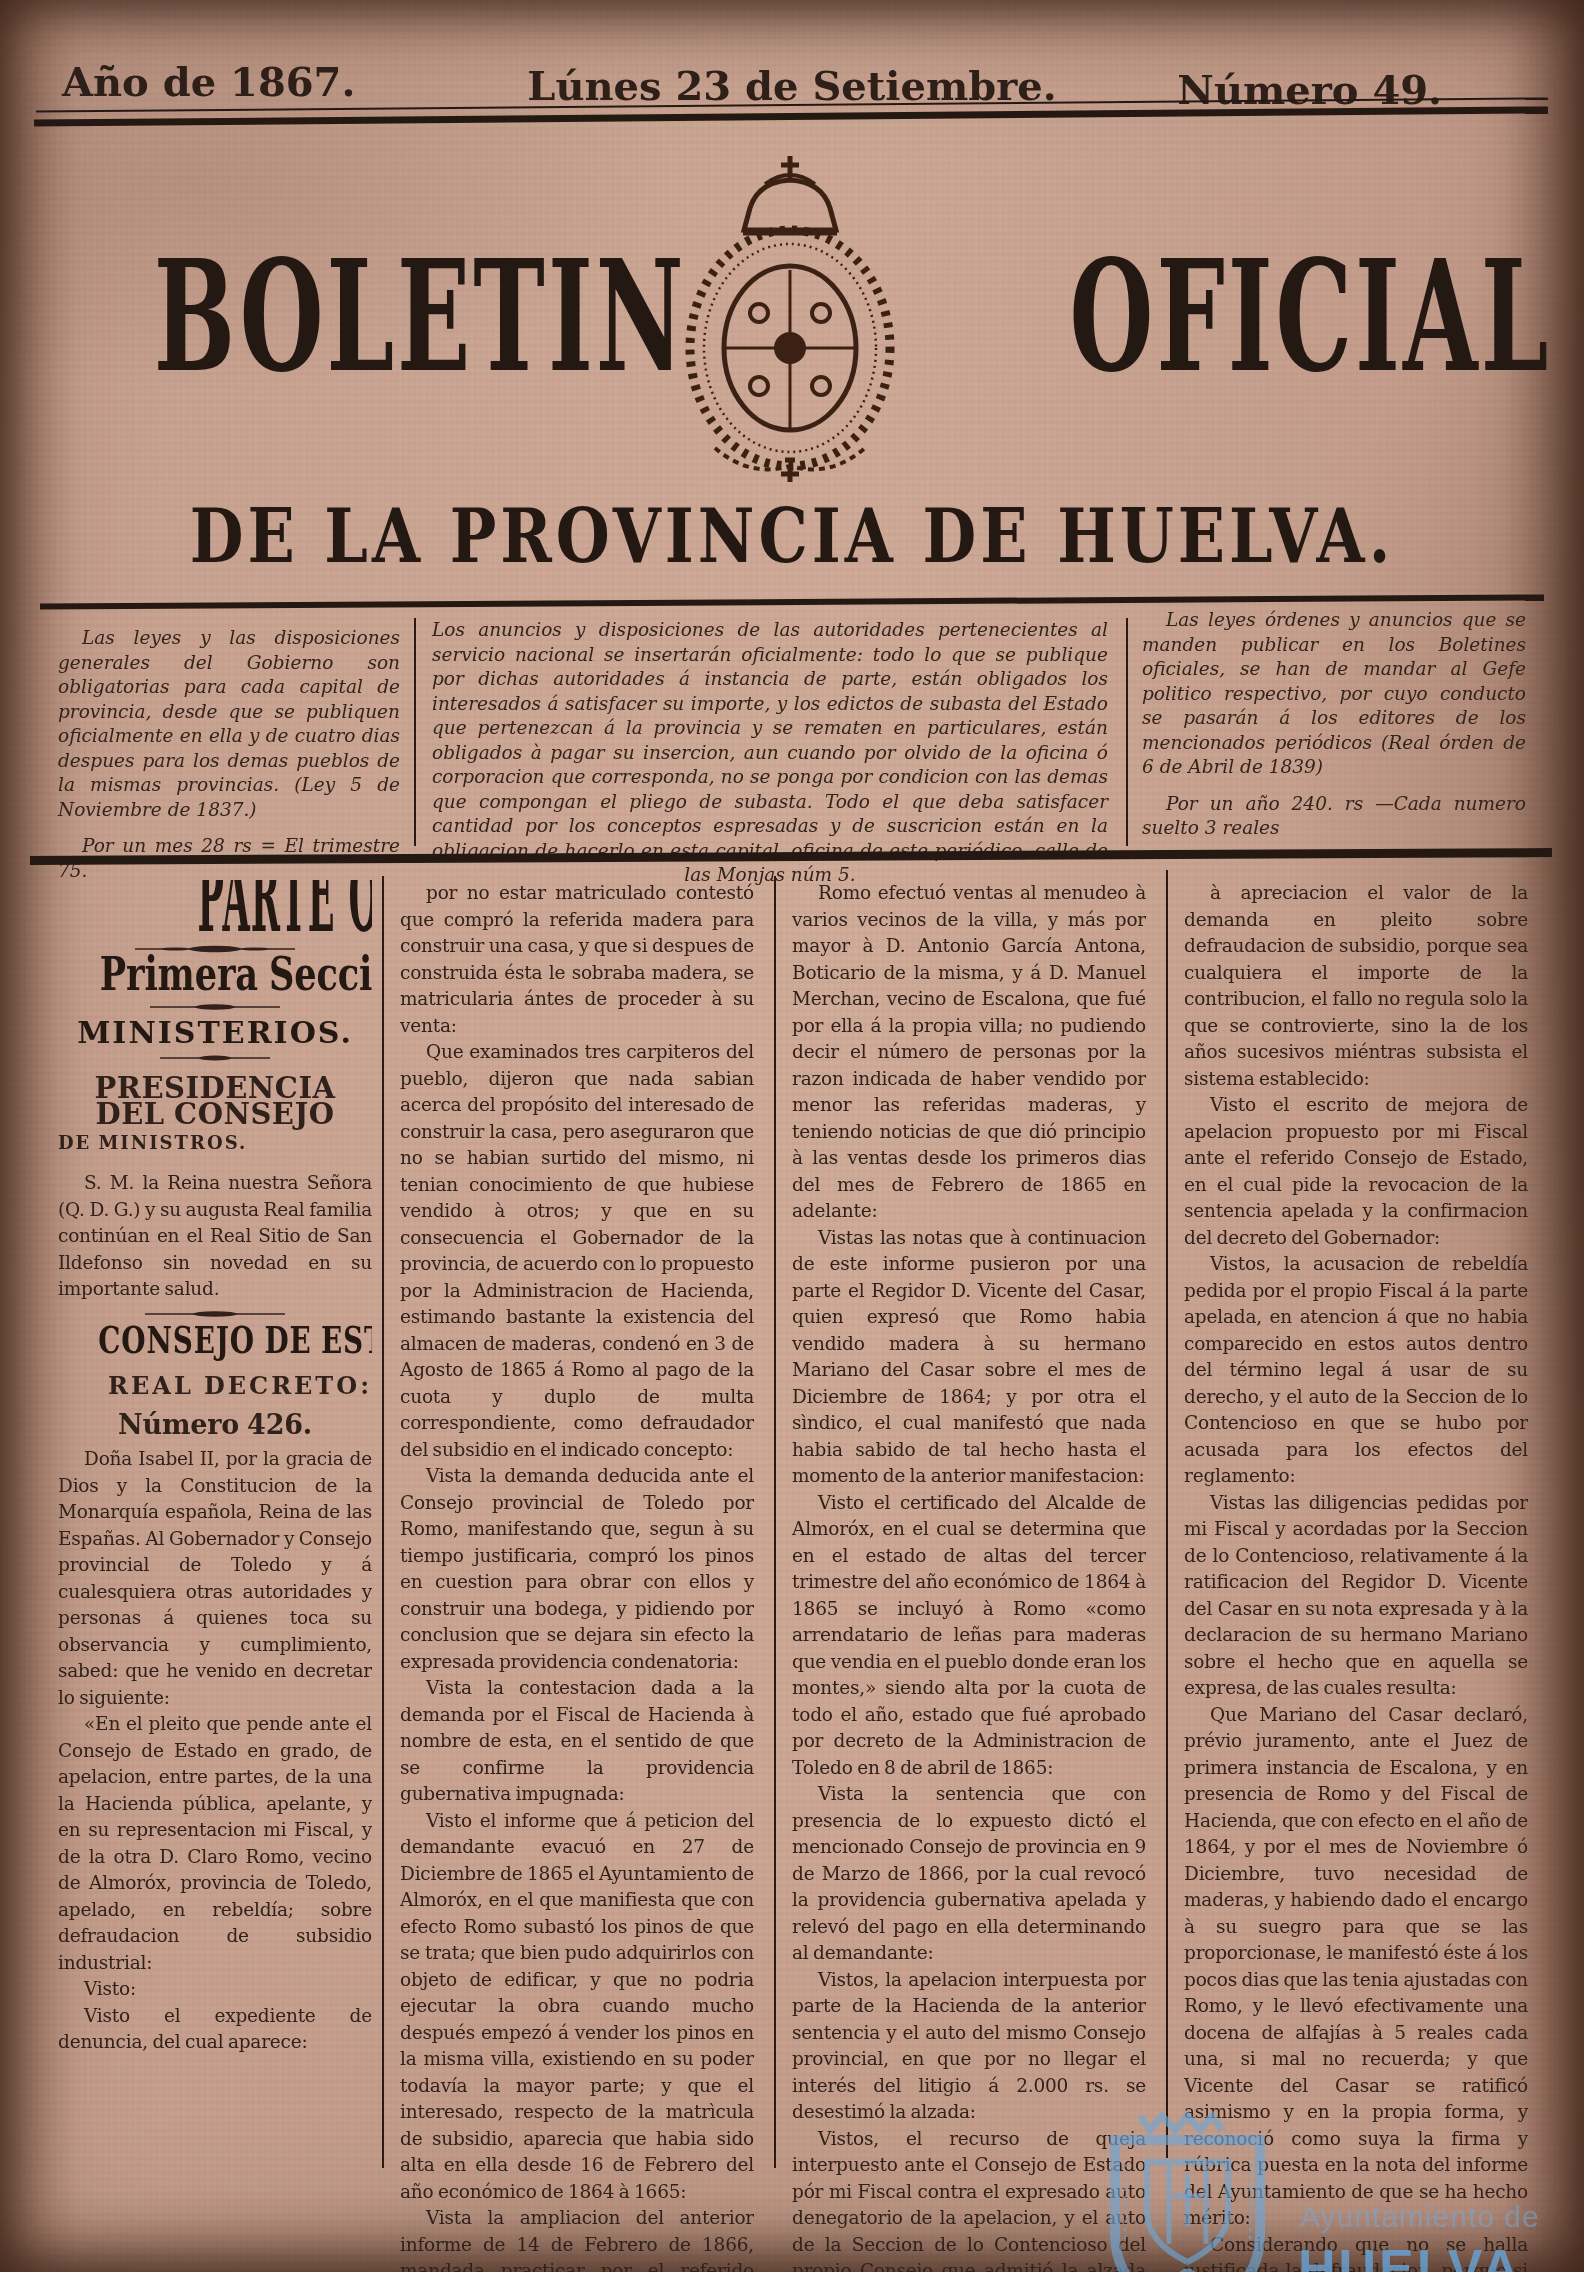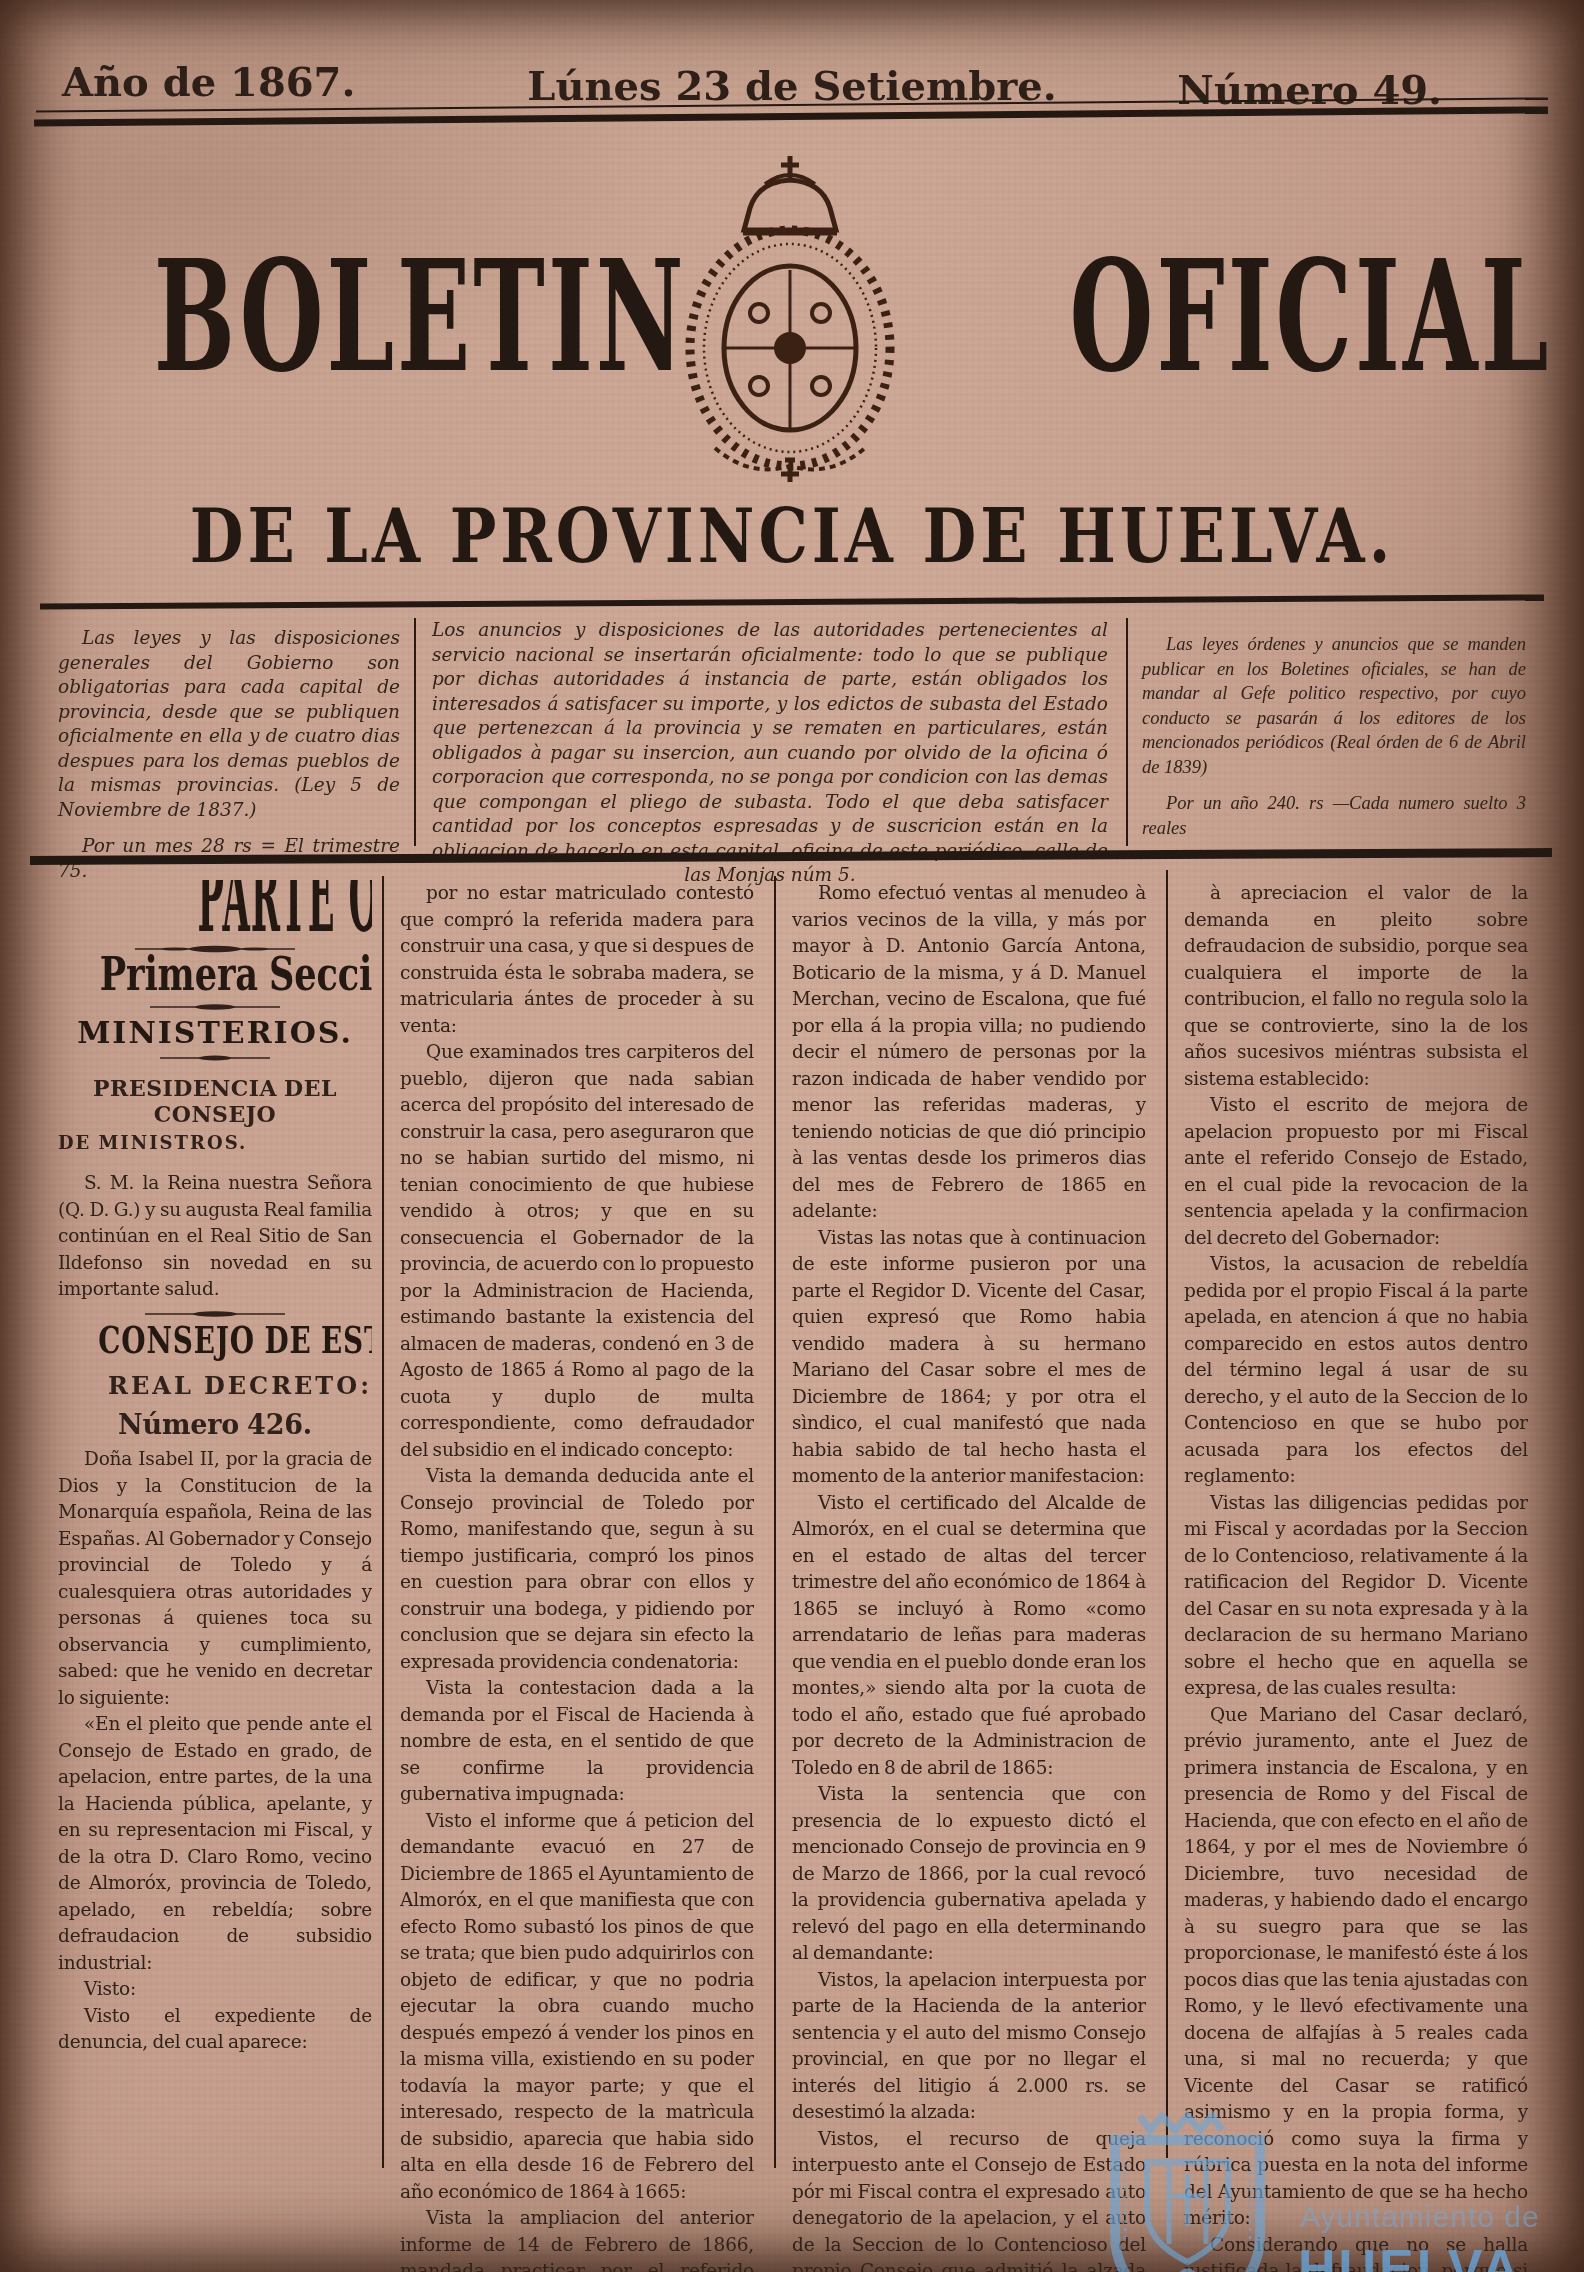--- a/index.html
+++ b/index.html
@@ -46,21 +46,21 @@
   .subtitle > span { display:inline-block; transform:scale(1,1.2); transform-origin:center top; }
   .rule-mid { left:40px; top:599px; width:1504px; height:6px; transform:rotate(-0.35deg); }
   
   .notice { position:absolute; font-style:italic; font-size:18.5px; line-height:24.5px;
             text-align:justify; color:#32231b; }
   .notice p { text-indent:24px; }
   .notice p + p { margin-top:12px; }
   .notice-left   { left:58px;   top:626px; width:342px; }
   .notice-center { left:432px;  top:618px; width:676px; }
   .notice-center p { text-indent:0; text-align-last:center; }
-  .notice-right  { left:1142px; top:632px; width:384px;font-family:Liberation Serif, serif; }
+  .notice-right  { left:1142px; top:608px; width:384px; }
   .vrule { position:absolute; width:2px; background:#2a1a12; }
   .vr-n1 { left:414px;  top:618px; height:228px; }
   .vr-n2 { left:1126px; top:618px; height:228px; }
   .rule-heavy { left:30px; top:852px; width:1522px; height:9px; transform:rotate(-0.3deg); }
   
   .bodycol { position:absolute; top:880px; height:1392px; overflow:hidden;
              font-size:18.5px; line-height:26.5px; letter-spacing:-0.2px; word-spacing:-1.2px;
              text-align:justify; color:#30211a; }
   .col1 { left:58px;   width:314px; }
   .col2 { left:400px;  width:354px; }
@@ -73,21 +73,21 @@
   
   .part-title { text-align:center; margin:4px 0 16px; white-space:nowrap; }
   .part-title > span { display:inline-block; font-size:64px; font-weight:bold; letter-spacing:2px;
                        transform:scale(0.55,1.55); transform-origin:center; color:#241812; }
   .orn { text-align:center; margin:6px 0; line-height:0; }
   .sec-title { text-align:center; margin:6px 0 2px; white-space:nowrap; }
   .sec-title > span { display:inline-block; font-size:44px; font-weight:bold;
                       transform:scale(0.80,1.05); transform-origin:center; color:#241812; }
   .min-title { text-align:center; font-size:30px; font-weight:bold; letter-spacing:2px;
                margin:8px 0 2px; color:#241812; }
-  .presid1 { text-align:center; font-size:22px; font-weight:bold; letter-spacing:0.5px; margin-top:12px; }
+  .presid1 { text-align:center; font-size:29px; font-weight:bold; letter-spacing:0.5px; margin-top:12px; }
   .presid2 { text-align:left; font-size:18px; font-weight:bold; letter-spacing:2px; margin:2px 0 14px; }
   .consejo { text-align:center; margin:8px 0 6px; white-space:nowrap; }
   .consejo > span { display:inline-block; font-size:34px; font-weight:bold; letter-spacing:1px;
                     transform:scale(0.82,1.1); transform-origin:center; color:#241812; }
   .decreto { text-align:right; font-size:24px; font-weight:bold; letter-spacing:3px; margin:14px 0 8px; }
   .numero  { text-align:center; font-size:27px; font-weight:bold; margin:12px 0 8px; }
   
   .wm { position:absolute; pointer-events:none; font-family:"Liberation Sans", sans-serif;margin-top:48px; }
   .wm-crest { left:1085px; top:2056px; }
   .wm-line1 { left:1300px; top:2152px; font-size:30px; letter-spacing:1px;

